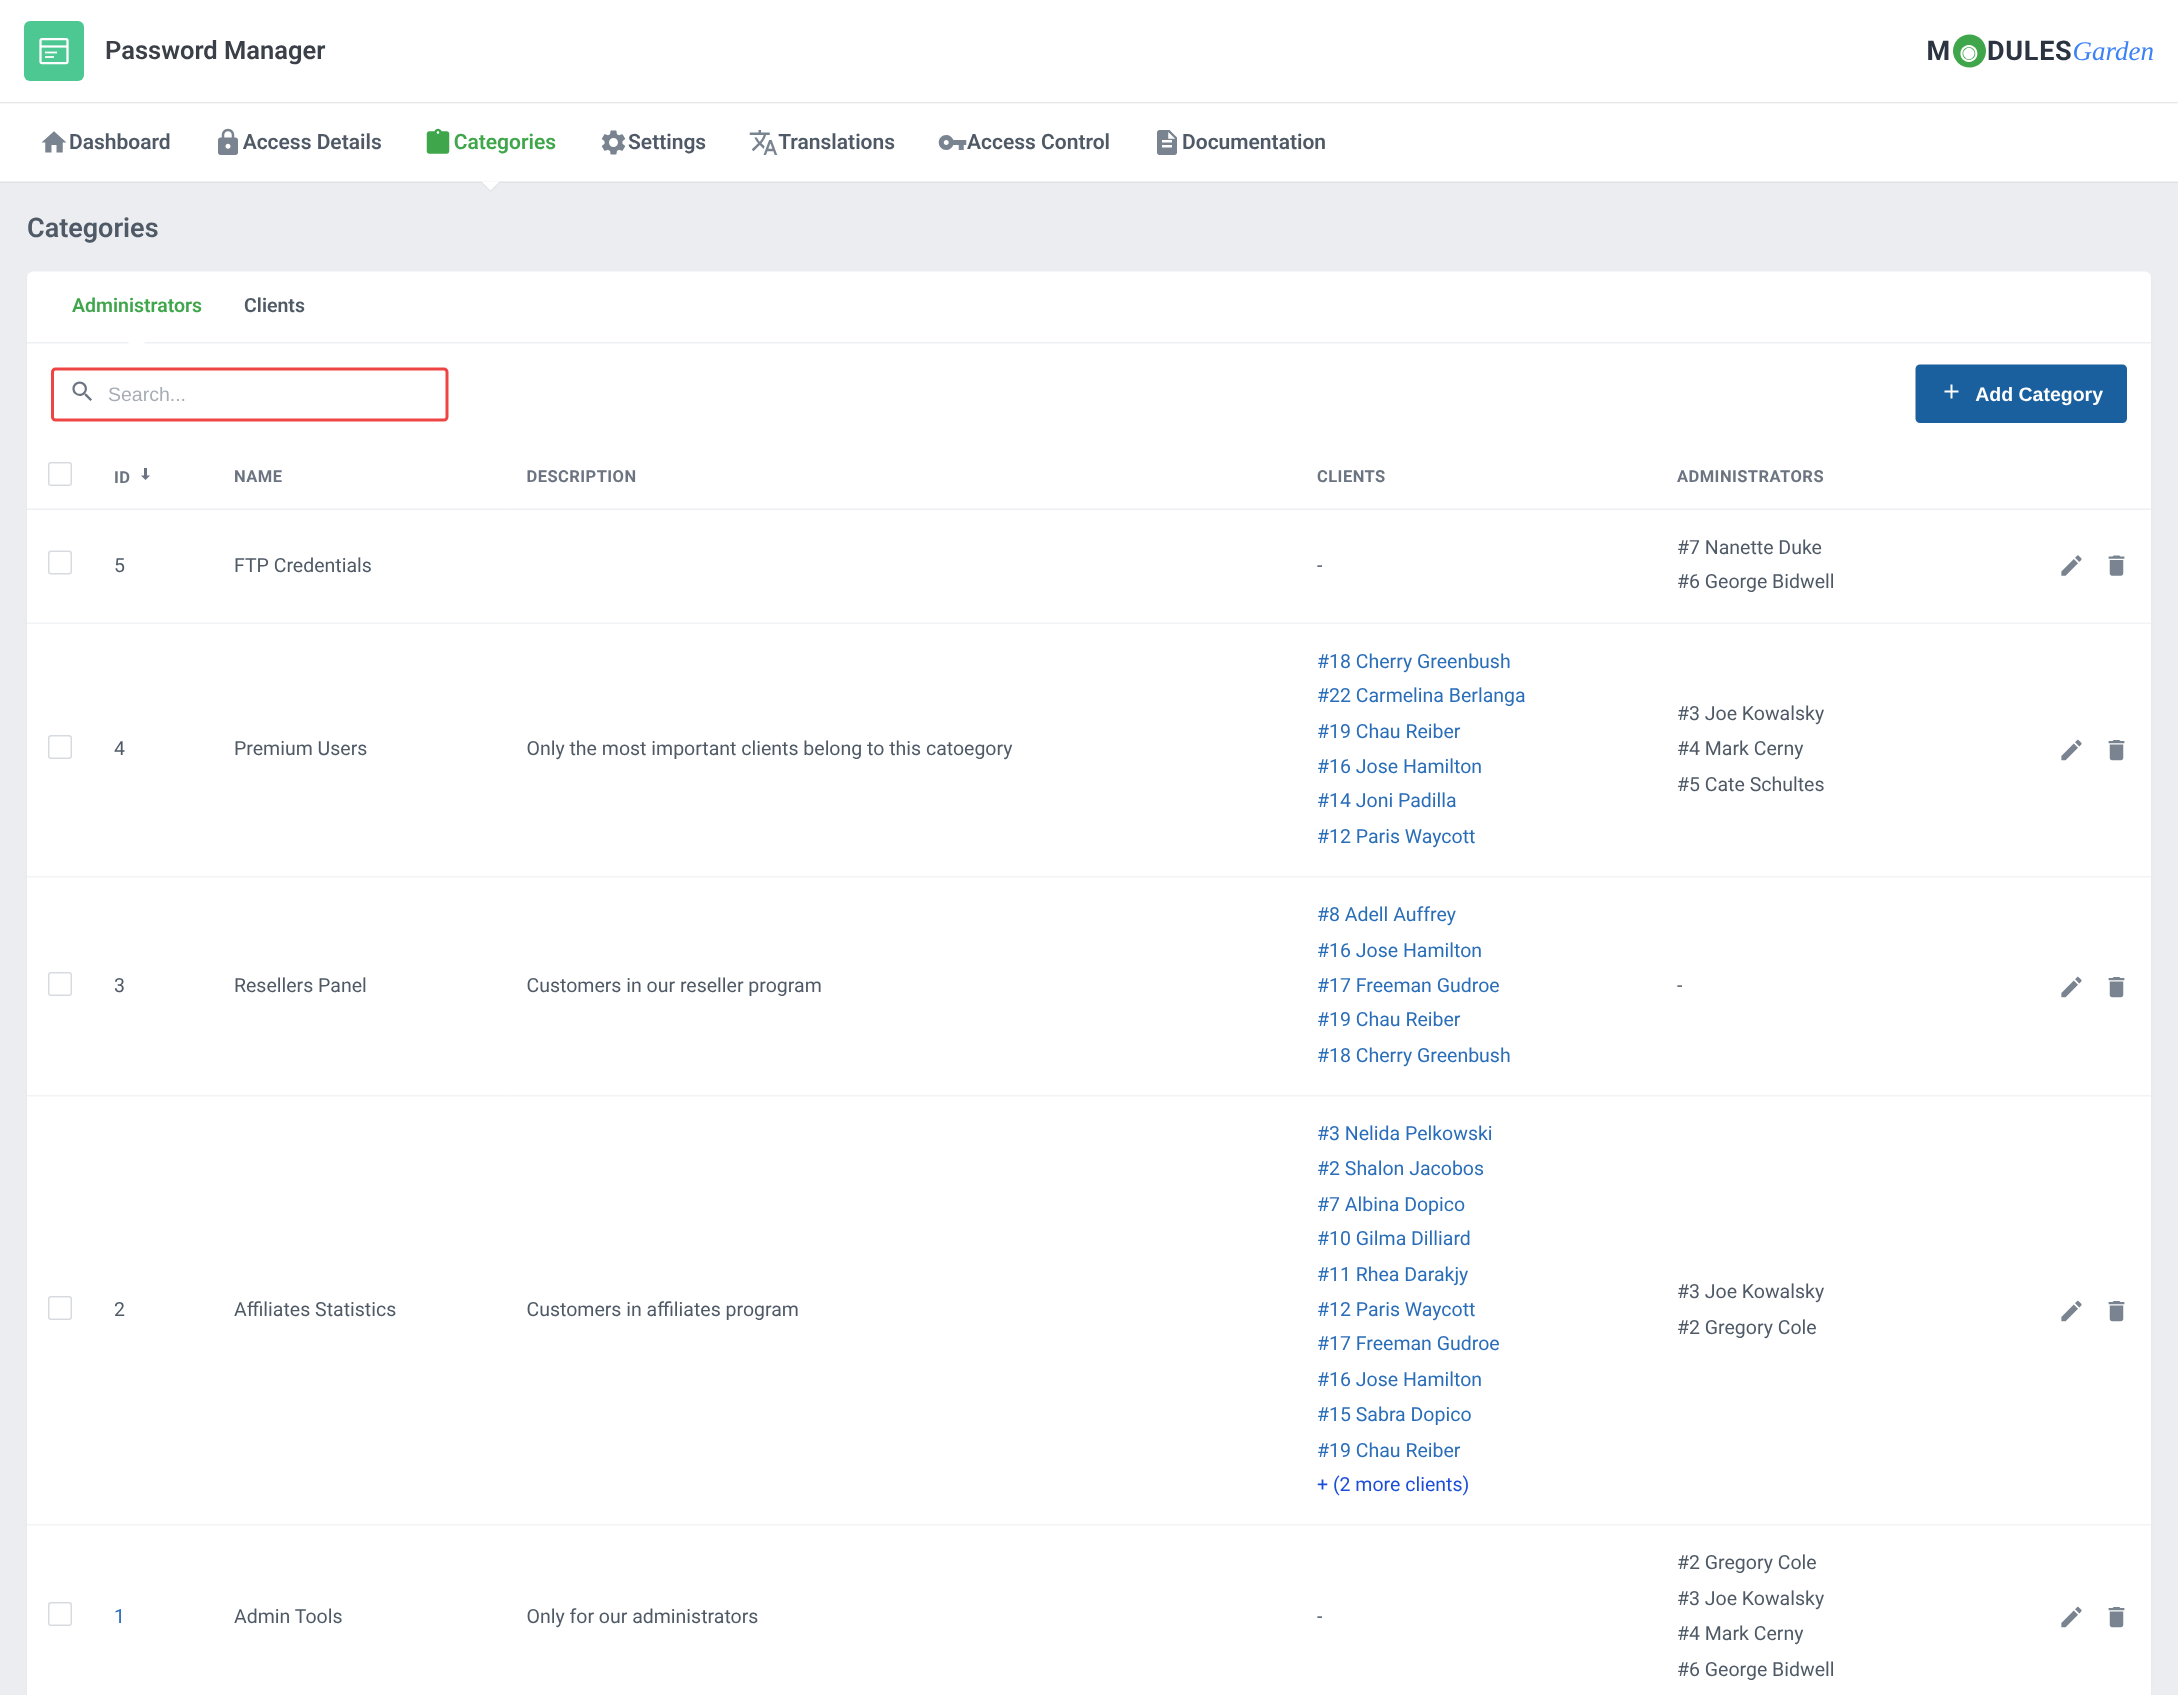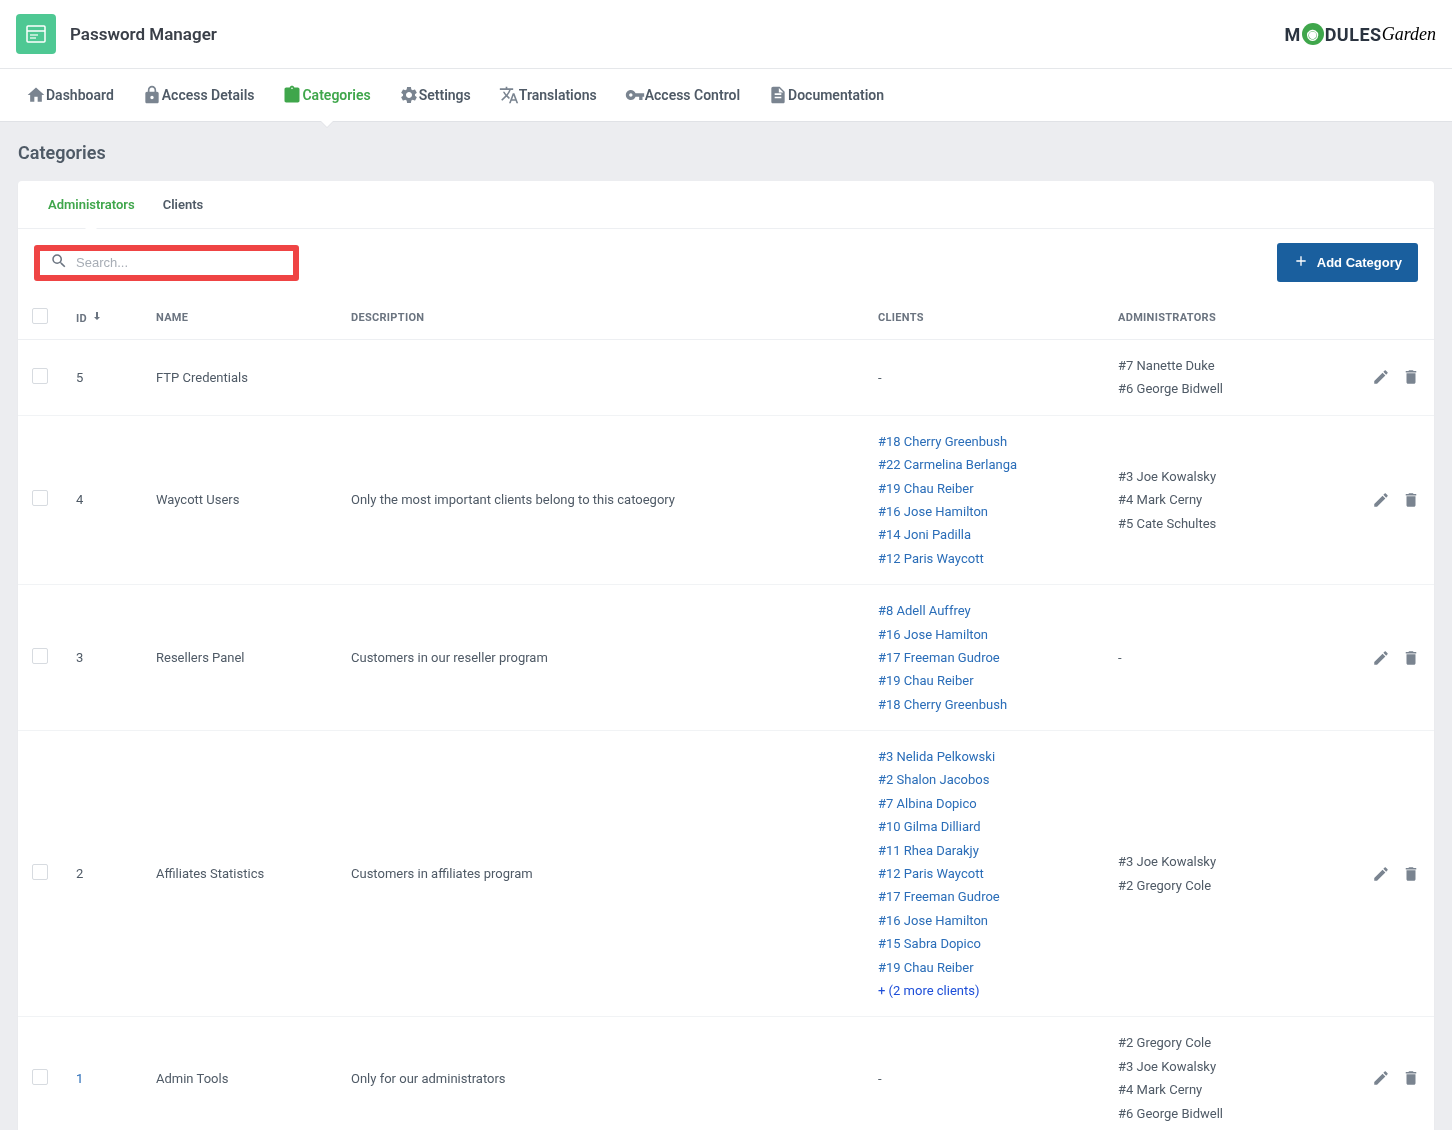--- a/index.html
+++ b/index.html
@@ -16,21 +16,21 @@
     width: 40px; height: 40px;
     background: #4ec893;
     border-radius: 4px;
     display: flex; align-items: center; justify-content: center;
     margin-right: 14px;
   }
   .app-title { font-size: 17px; font-weight: 600; color: #3a3f48; }
   .brand { margin-left: auto; display: flex; align-items: center; font-weight: 700; font-size: 18px; }
   .brand-m { color: #2b3440; letter-spacing: 0.5px; }
   .brand-o { display:inline-flex; align-items:center; justify-content:center; width: 22px; height: 22px; background:#3fa64b; border-radius:50%; color:#fff; font-size:14px; margin:0 1px;}
-  .brand-g { color: #000000; font-style: italic; font-weight:400; font-family: Georgia, serif;}
+  .brand-g { color: #3b82f6; font-style: italic; font-weight:400; font-family: Georgia, serif;}
   
   .nav {
     background:#fff;
     display:flex;
     padding: 0 12px;
     border-bottom: 1px solid #e0e2e6;
   }
   .nav-item {
     display:flex; align-items:center;
     padding: 16px 14px;
@@ -68,21 +68,21 @@
     width:0;height:0;
     border-left:6px solid transparent; border-right:6px solid transparent; border-top:6px solid #fff;
   }
   
   .toolbar {
     display:flex; align-items:center; justify-content:space-between;
     padding: 14px 16px;
   }
   .search {
     display:flex; align-items:center;
-    border:6px solid #ef4444; border-radius:3px;
+    border:2px solid #ef4444; border-radius:3px;
     width: 265px; height:36px; padding:0 10px;
   }
   .search input { border:none; outline:none; flex:1; font-size:13px; color:#4f5a66; margin-left:8px;}
   .search input::placeholder { color:#a7adb5; }
   .btn-primary {
     background:#1a5f9e; color:#fff; border:none; border-radius:3px;
     padding: 10px 16px; font-size:13px; font-weight:600;
     display:flex; align-items:center; gap:8px; cursor:pointer;margin-left:36px;
   }
   
@@ -271,21 +271,21 @@
                   <svg width="18" height="18" viewBox="0 0 24 24" fill="currentColor">
                     <path d="M6 19c0 1.1.9 2 2 2h8c1.1 0 2-.9 2-2V7H6v12zM19 4h-3.5l-1-1h-5l-1 1H5v2h14V4z"></path>
                   </svg>
                 </span>
               </div>
             </td>
           </tr>
           <tr>
             <td class="col-chk"><span class="checkbox"></span></td>
             <td class="col-id"><span>4</span></td>
-            <td class="col-name"><span>Waycott Users</span></td>
+            <td class="col-name"><span>Premium Users</span></td>
             <td><span>Only the most important clients belong to this catoegory</span></td>
             <td class="col-clients">
               <a href="#" class="client-link">#18 Cherry Greenbush</a>
               <a href="#" class="client-link">#22 Carmelina Berlanga</a>
               <a href="#" class="client-link">#19 Chau Reiber</a>
               <a href="#" class="client-link">#16 Jose Hamilton</a>
               <a href="#" class="client-link">#14 Joni Padilla</a>
               <a href="#" class="client-link">#12 Paris Waycott</a>
             </td>
             <td class="col-admins">

